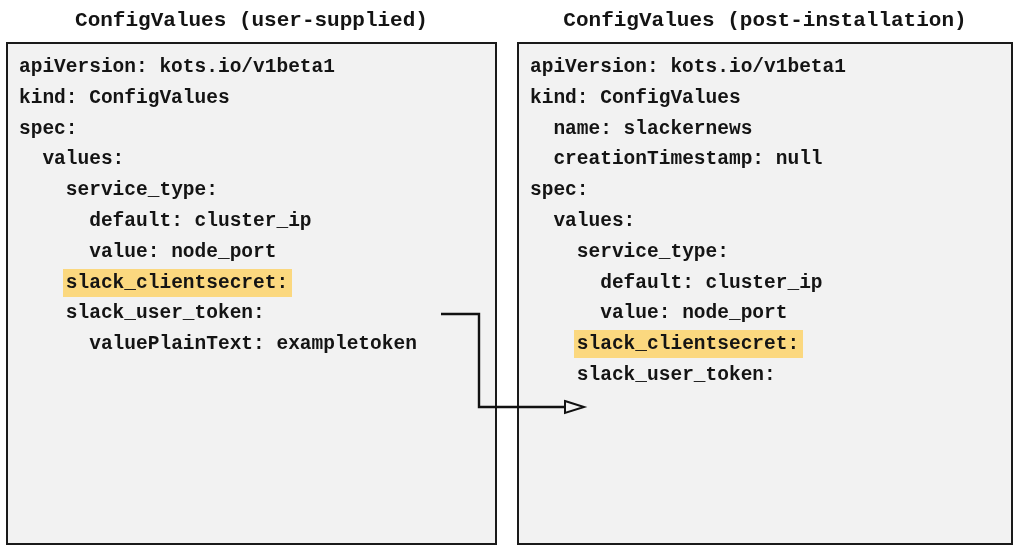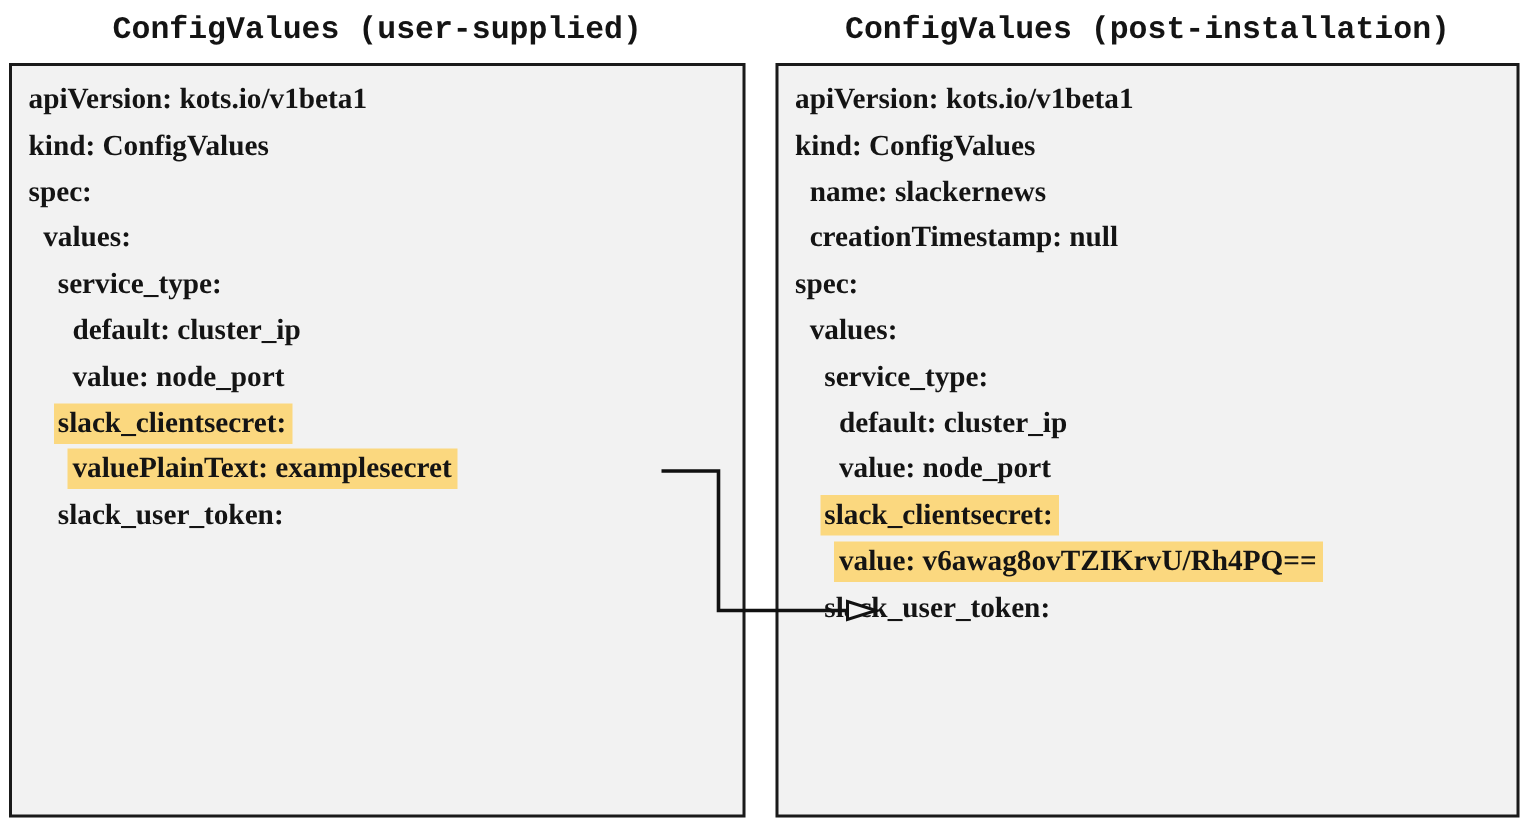--- a/index.html
+++ b/index.html
@@ -24,21 +24,21 @@
     position:absolute;top:42px;height:503px;
     background:#f2f2f2;
     border:2px solid #1a1a1a;
     box-sizing:border-box;
     padding:8px 0 0 11px;
     font-size:19.5px;
     line-height:30.8px;
   }
   .config-box.left{left:6px;width:491px;}
   .config-box.right{left:517px;width:496px;}
-  .line{white-space:pre;font-family:Liberation Serif, serif;}
+  .line{white-space:pre;}
   .hl{
     background:#fbd87f;
     padding:3px 4px 3px 3px;
     margin-left:-3px;
   }
   .arrow-svg{
     position:absolute;left:0;top:0;width:1019px;height:559px;
     pointer-events:none;
   }
 </style>
@@ -52,36 +52,35 @@
 
   <div class="config-box left">
     <div class="line"><span></span><span>apiVersion: kots.io/v1beta1</span></div>
     <div class="line"><span></span><span>kind: ConfigValues</span></div>
     <div class="line"><span></span><span>spec:</span></div>
     <div class="line"><span>  </span><span>values:</span></div>
     <div class="line"><span>    </span><span>service_type:</span></div>
     <div class="line"><span>      </span><span>default: cluster_ip</span></div>
     <div class="line"><span>      </span><span>value: node_port</span></div>
     <div class="line"><span>    </span><span class="hl">slack_clientsecret:</span></div>
-    <div class="line"><span>      </span><span class="hl">valuePlainText: examplesecret</span></div>
     <div class="line"><span>    </span><span>slack_user_token:</span></div>
+    <div class="line"><span>      </span><span>valuePlainText: exampletoken</span></div>
   </div>
 
   <div class="config-box right">
     <div class="line"><span></span><span>apiVersion: kots.io/v1beta1</span></div>
     <div class="line"><span></span><span>kind: ConfigValues</span></div>
     <div class="line"><span>  </span><span>name: slackernews</span></div>
     <div class="line"><span>  </span><span>creationTimestamp: null</span></div>
     <div class="line"><span></span><span>spec:</span></div>
     <div class="line"><span>  </span><span>values:</span></div>
     <div class="line"><span>    </span><span>service_type:</span></div>
     <div class="line"><span>      </span><span>default: cluster_ip</span></div>
     <div class="line"><span>      </span><span>value: node_port</span></div>
     <div class="line"><span>    </span><span class="hl">slack_clientsecret:</span></div>
-    <div class="line"><span>      </span><span class="hl">value: v6awag8ovTZIKrvU/Rh4PQ==</span></div>
     <div class="line"><span>    </span><span>slack_user_token:</span></div>
   </div>
 
   <svg class="arrow-svg" viewBox="0 0 1019 559" xmlns="http://www.w3.org/2000/svg">
     <path d="M441 314 H479 V407 H565" fill="none" stroke="#111111" stroke-width="2.4"></path>
     <polygon points="565,401 584,407 565,413" fill="#f2f2f2" stroke="#111111" stroke-width="2"></polygon>
   </svg>
 
 </div>
 

